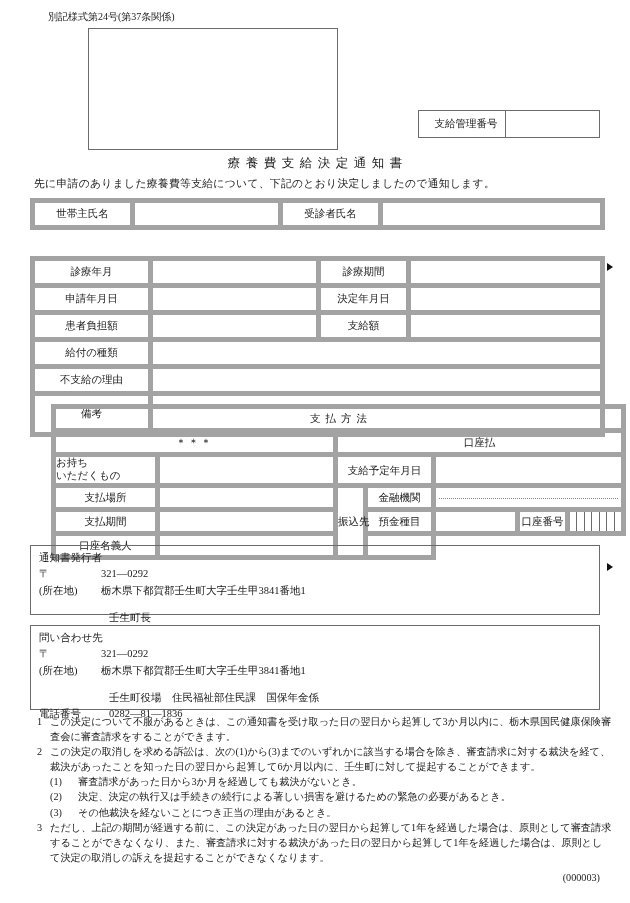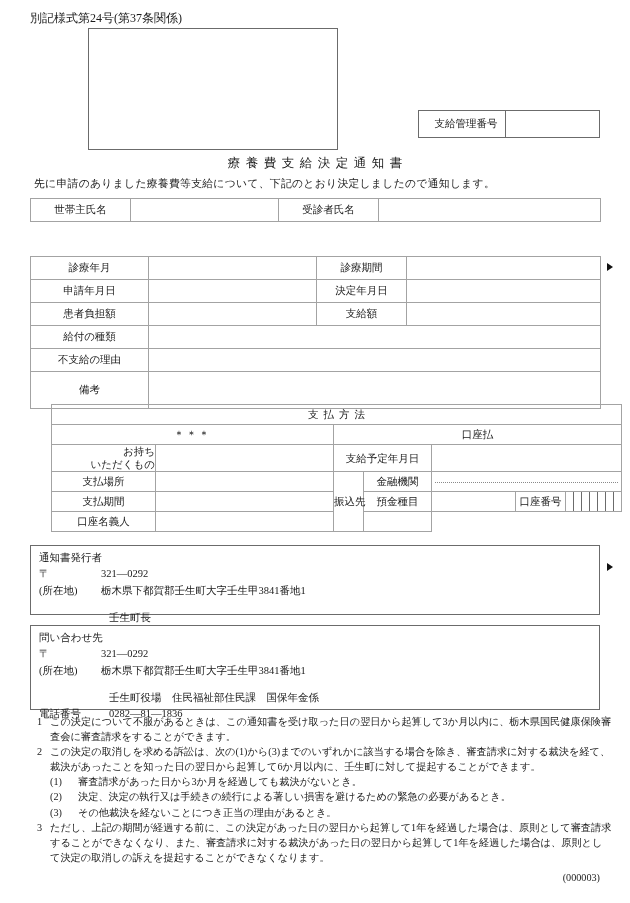--- a/index.html
+++ b/index.html
@@ -19,22 +19,22 @@
     height: 903px;
     overflow: hidden;
     background: #ffffff;
   }
 
   
   .abs { position: absolute; box-sizing: border-box; }
 
   
   .form-no {
-    left: 30px; top: 10px;
-    font-size: 12px;
+    left: 48px; top: 10px;
+    font-size: 10px;
     letter-spacing: 0px;
     white-space: nowrap;
   }
   .logo-box {
     left: 88px; top: 28px;
     width: 250px; height: 122px;
     border: 1px solid #6b6b6b;
   }
 
   
@@ -70,21 +70,21 @@
     white-space: nowrap;
   }
 
   
   .tbl {
     border-collapse: collapse;
     table-layout: fixed;
     font-size: 10.5px;
   }
   .tbl td {
-    border: 1px solid #a3a3a3;
+    border: 5px solid #a3a3a3;
     padding: 0;
     height: 20px;
     vertical-align: middle;
     line-height: 1.25;
   }
   .lbl-c { text-align: center; white-space: nowrap; }
   .blank { background: #fff; }
 
   
   .tblA { left: 30px; top: 198px; width: 570px; }
@@ -99,21 +99,21 @@
   .tblC { left: 26px; top: 404px; width: 570px; margin-left: 25px; }
   .tblC td { height: 19px; }
 
   .center-head {
     text-align: center;
     letter-spacing: 5px;
     text-indent: 5px;
     white-space: nowrap;
   }
   .stars { text-align: center; letter-spacing: 2px; }
-  .two-line { text-align: right; line-height: 1.35; }
+  .two-line { text-align: left; line-height: 1.35; font-family: Liberation Mono, monospace; }
   .vert-lbl { text-align: center; white-space: nowrap; }
 
   
   .dotcell { position: relative; }
   .dotcell::after {
     content: "";
     position: absolute;
     left: 3px; right: 3px;
     top: 50%;
     border-top: 1px dotted #8a8a8a;

